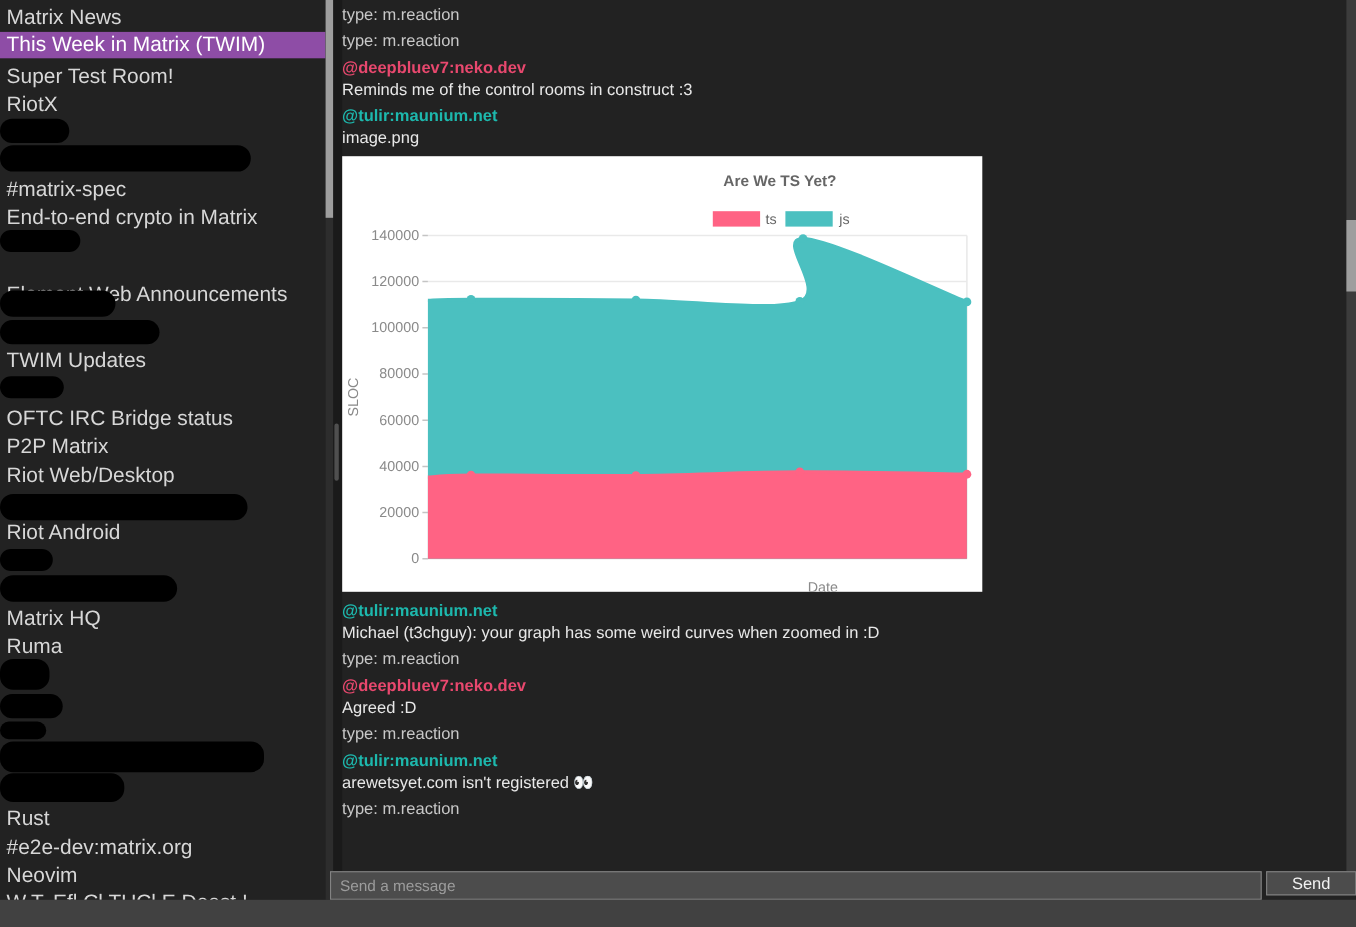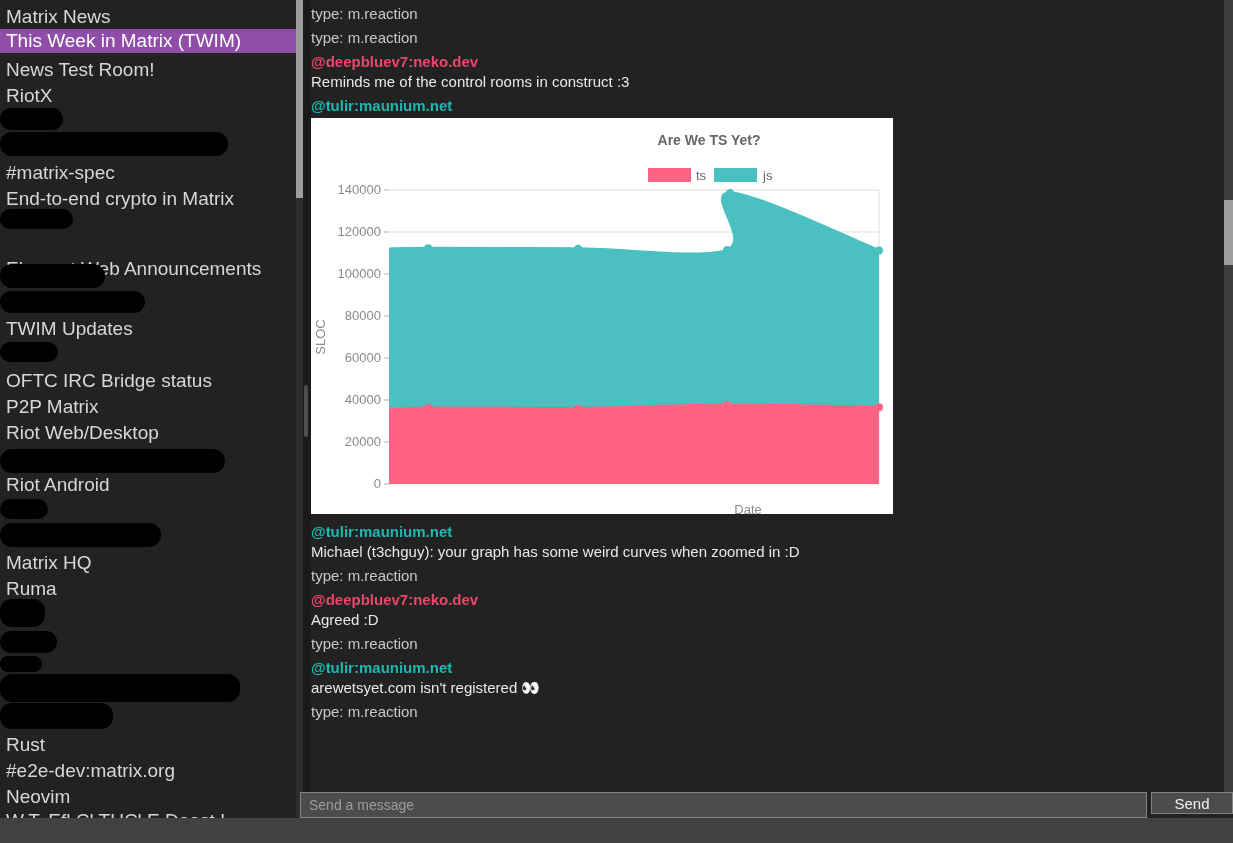--- a/index.html
+++ b/index.html
@@ -42,21 +42,21 @@
   }
   .bottom-bar{position:absolute;left:0;top:818px;width:1233px;height:25px;background:#414141;}
 </style>
 </head>
 <body>
 
 <div class="sidebar">
   <div>
       <div class="room" style="top: 8px;">Matrix News</div>
       <div class="room selected" style="top: 29px;">This Week in Matrix (TWIM)</div>
-      <div class="room" style="top: 61px;">News Test Room!</div>
+      <div class="room" style="top: 61px;">Super Test Room!</div>
       <div class="room" style="top: 87px;">RiotX</div>
       <div class="room redacted" style="top: 108px; width: 63px; height: 22px;"></div>
       <div class="room redacted" style="top: 132px; width: 228px; height: 24px;"></div>
       <div class="room" style="top: 164px;">#matrix-spec</div>
       <div class="room" style="top: 190px;">End-to-end crypto in Matrix</div>
       <div class="room redacted" style="top: 209px; width: 73px; height: 20px;"></div>
       <div class="room" style="top: 260px;">Element Web Announcements</div>
       <div class="room redacted" style="top: 264px; width: 105px; height: 24px;"></div>
       <div class="room redacted" style="top: 291px; width: 145px; height: 22px;"></div>
       <div class="room" style="top: 320px;">TWIM Updates</div>
@@ -88,20 +88,21 @@
 <div class="sb-track msg-scroll">
   <div class="thumb"></div>
 </div>
 
 <main class="chat">
     <div class="meta">type: m.reaction</div>
     <div class="meta">type: m.reaction</div>
     <div class="sender" style="color: rgb(232, 72, 110);">@deepbluev7:neko.dev</div>
     <div class="mbody">Reminds me of the control rooms in construct :3</div>
     <div class="sender" style="color: rgb(29, 184, 173);">@tulir:maunium.net</div>
+    <div class="mbody">image.png</div>
     <div class="chart-wrap"><svg width="582" height="396" viewBox="0 0 582 396">
         <g>
           <line x1="78" y1="366" x2="568" y2="366" stroke="#e9e9e9" stroke-width="1.4"></line>
           <line x1="73" y1="366" x2="78" y2="366" stroke="#c4c4c4" stroke-width="1.4"></line>
           <text x="70" y="370" text-anchor="end" fill="#8a8a8a" font-size="13">0</text>
           <line x1="78" y1="324" x2="568" y2="324" stroke="#e9e9e9" stroke-width="1.4"></line>
           <line x1="73" y1="324" x2="78" y2="324" stroke="#c4c4c4" stroke-width="1.4"></line>
           <text x="70" y="328" text-anchor="end" fill="#8a8a8a" font-size="13">20000</text>
           <line x1="78" y1="282" x2="568" y2="282" stroke="#e9e9e9" stroke-width="1.4"></line>
           <line x1="73" y1="282" x2="78" y2="282" stroke="#c4c4c4" stroke-width="1.4"></line>

